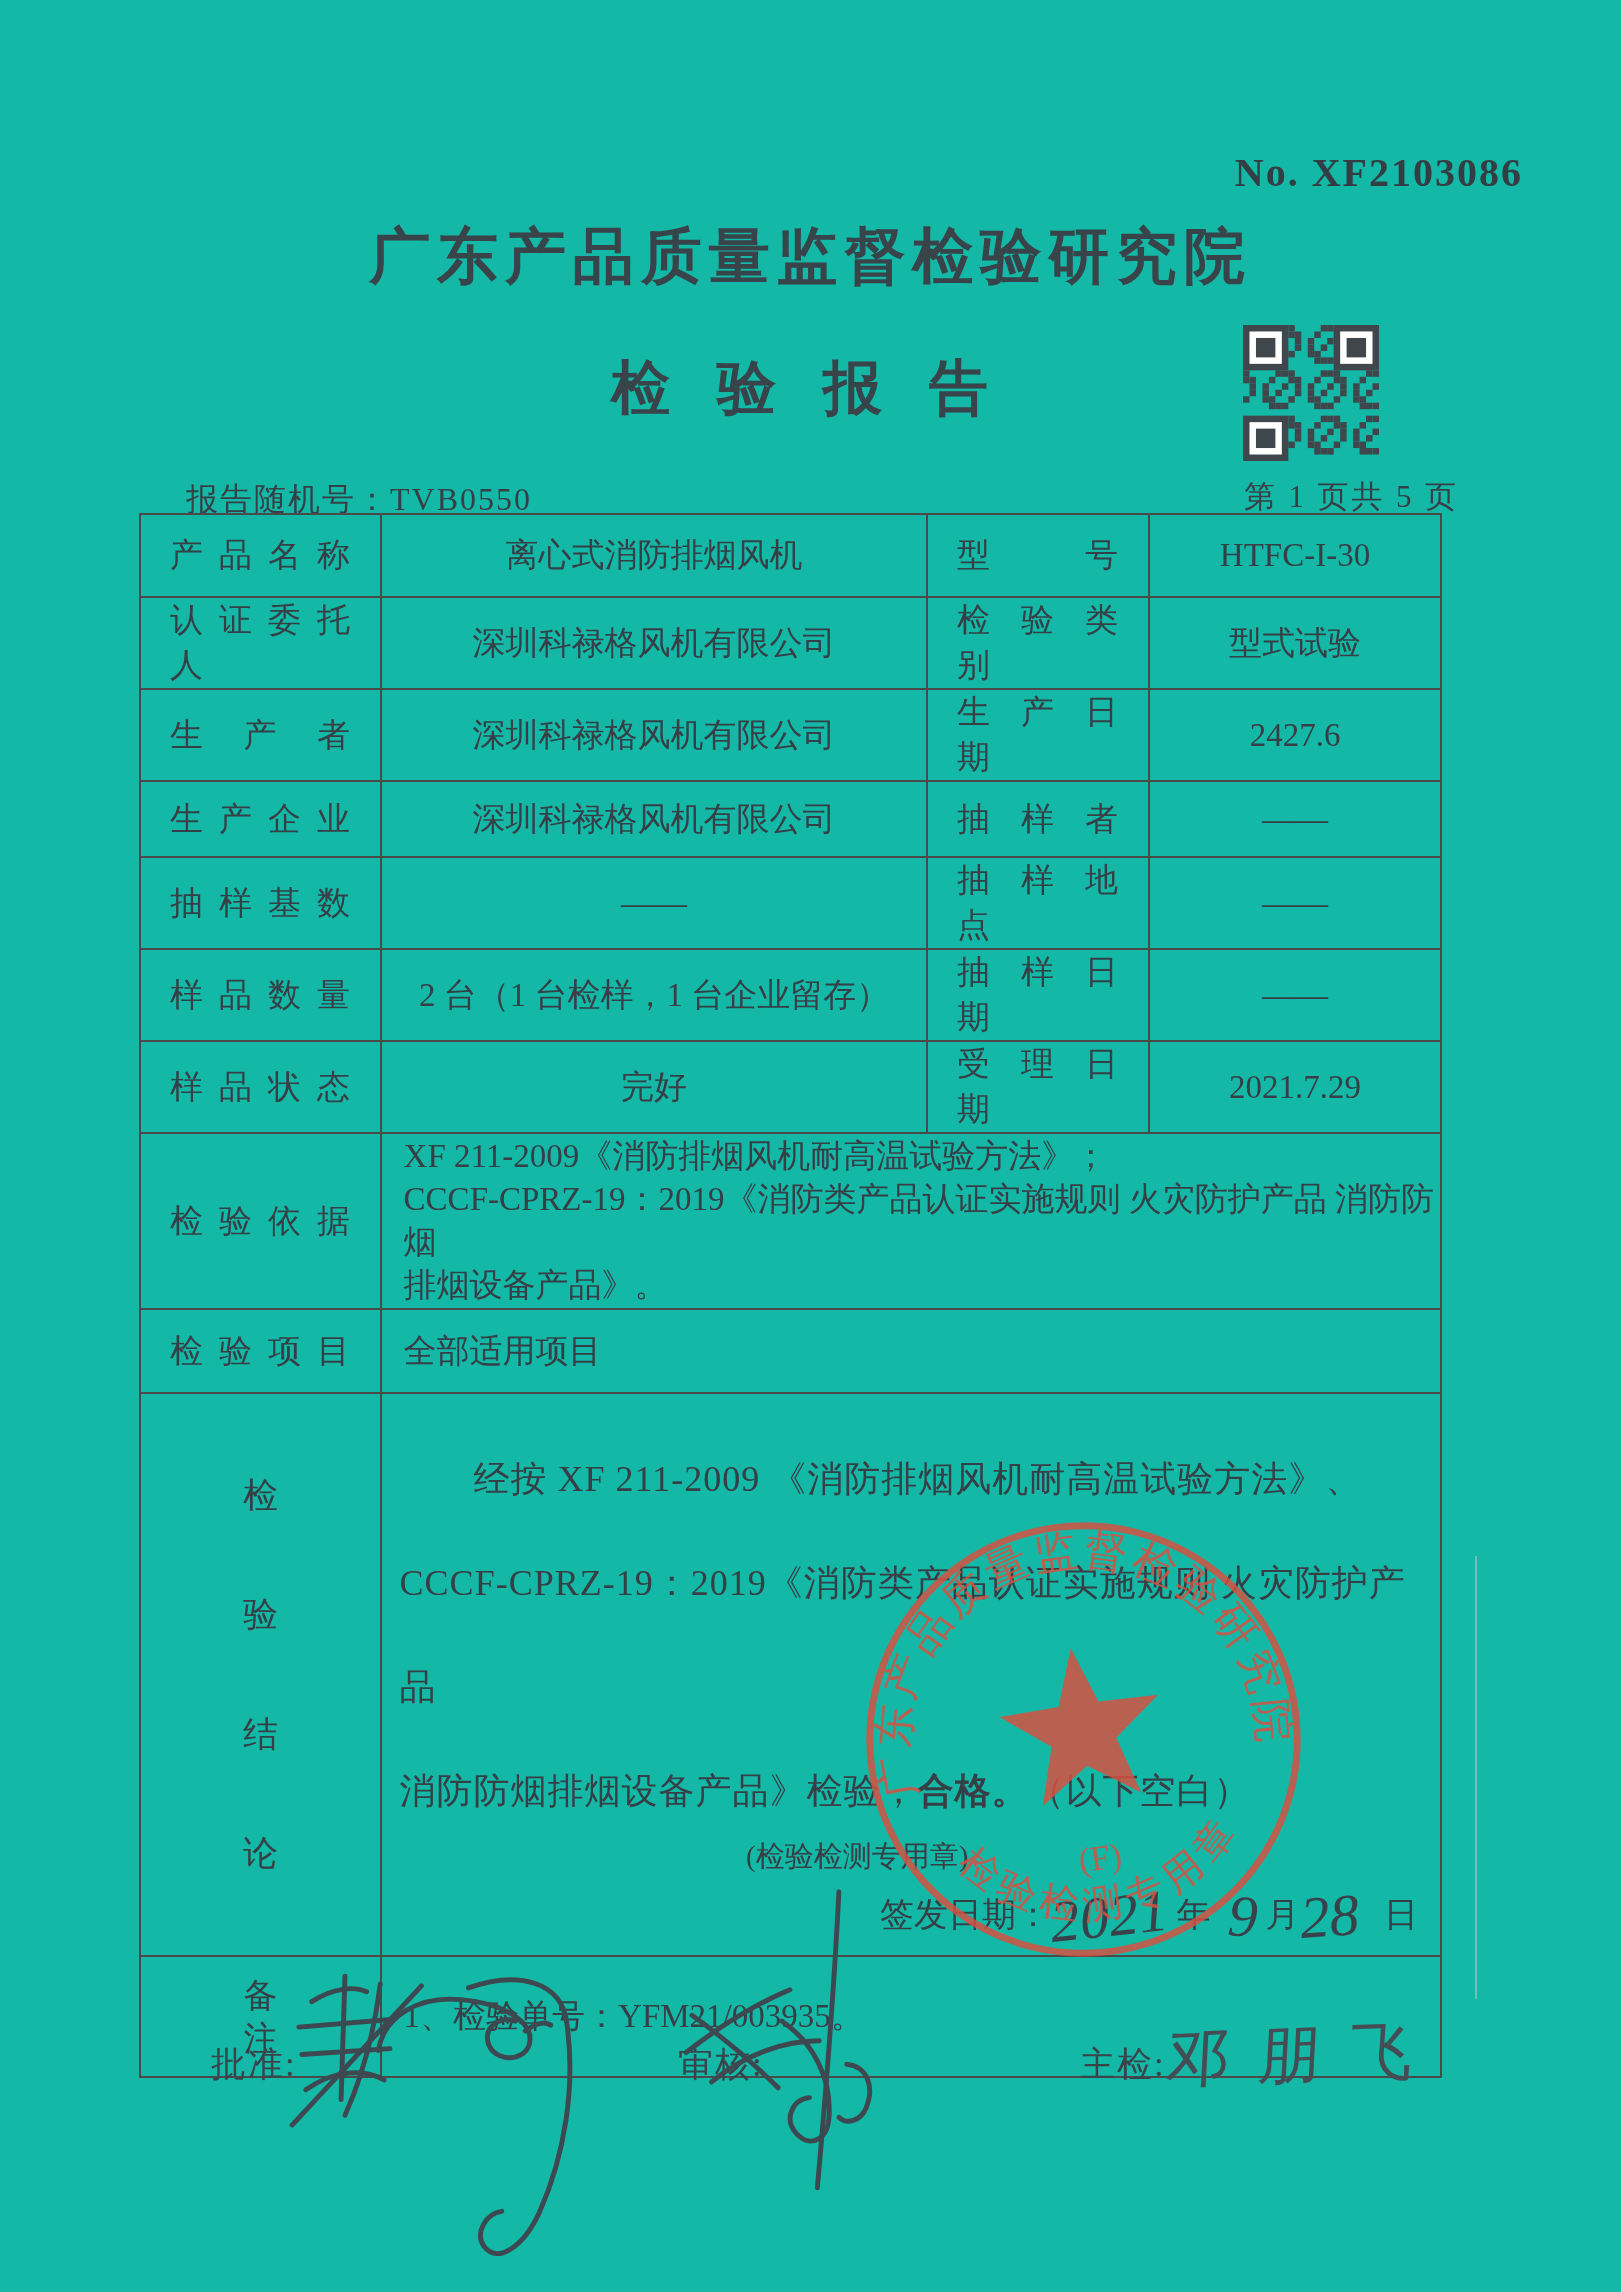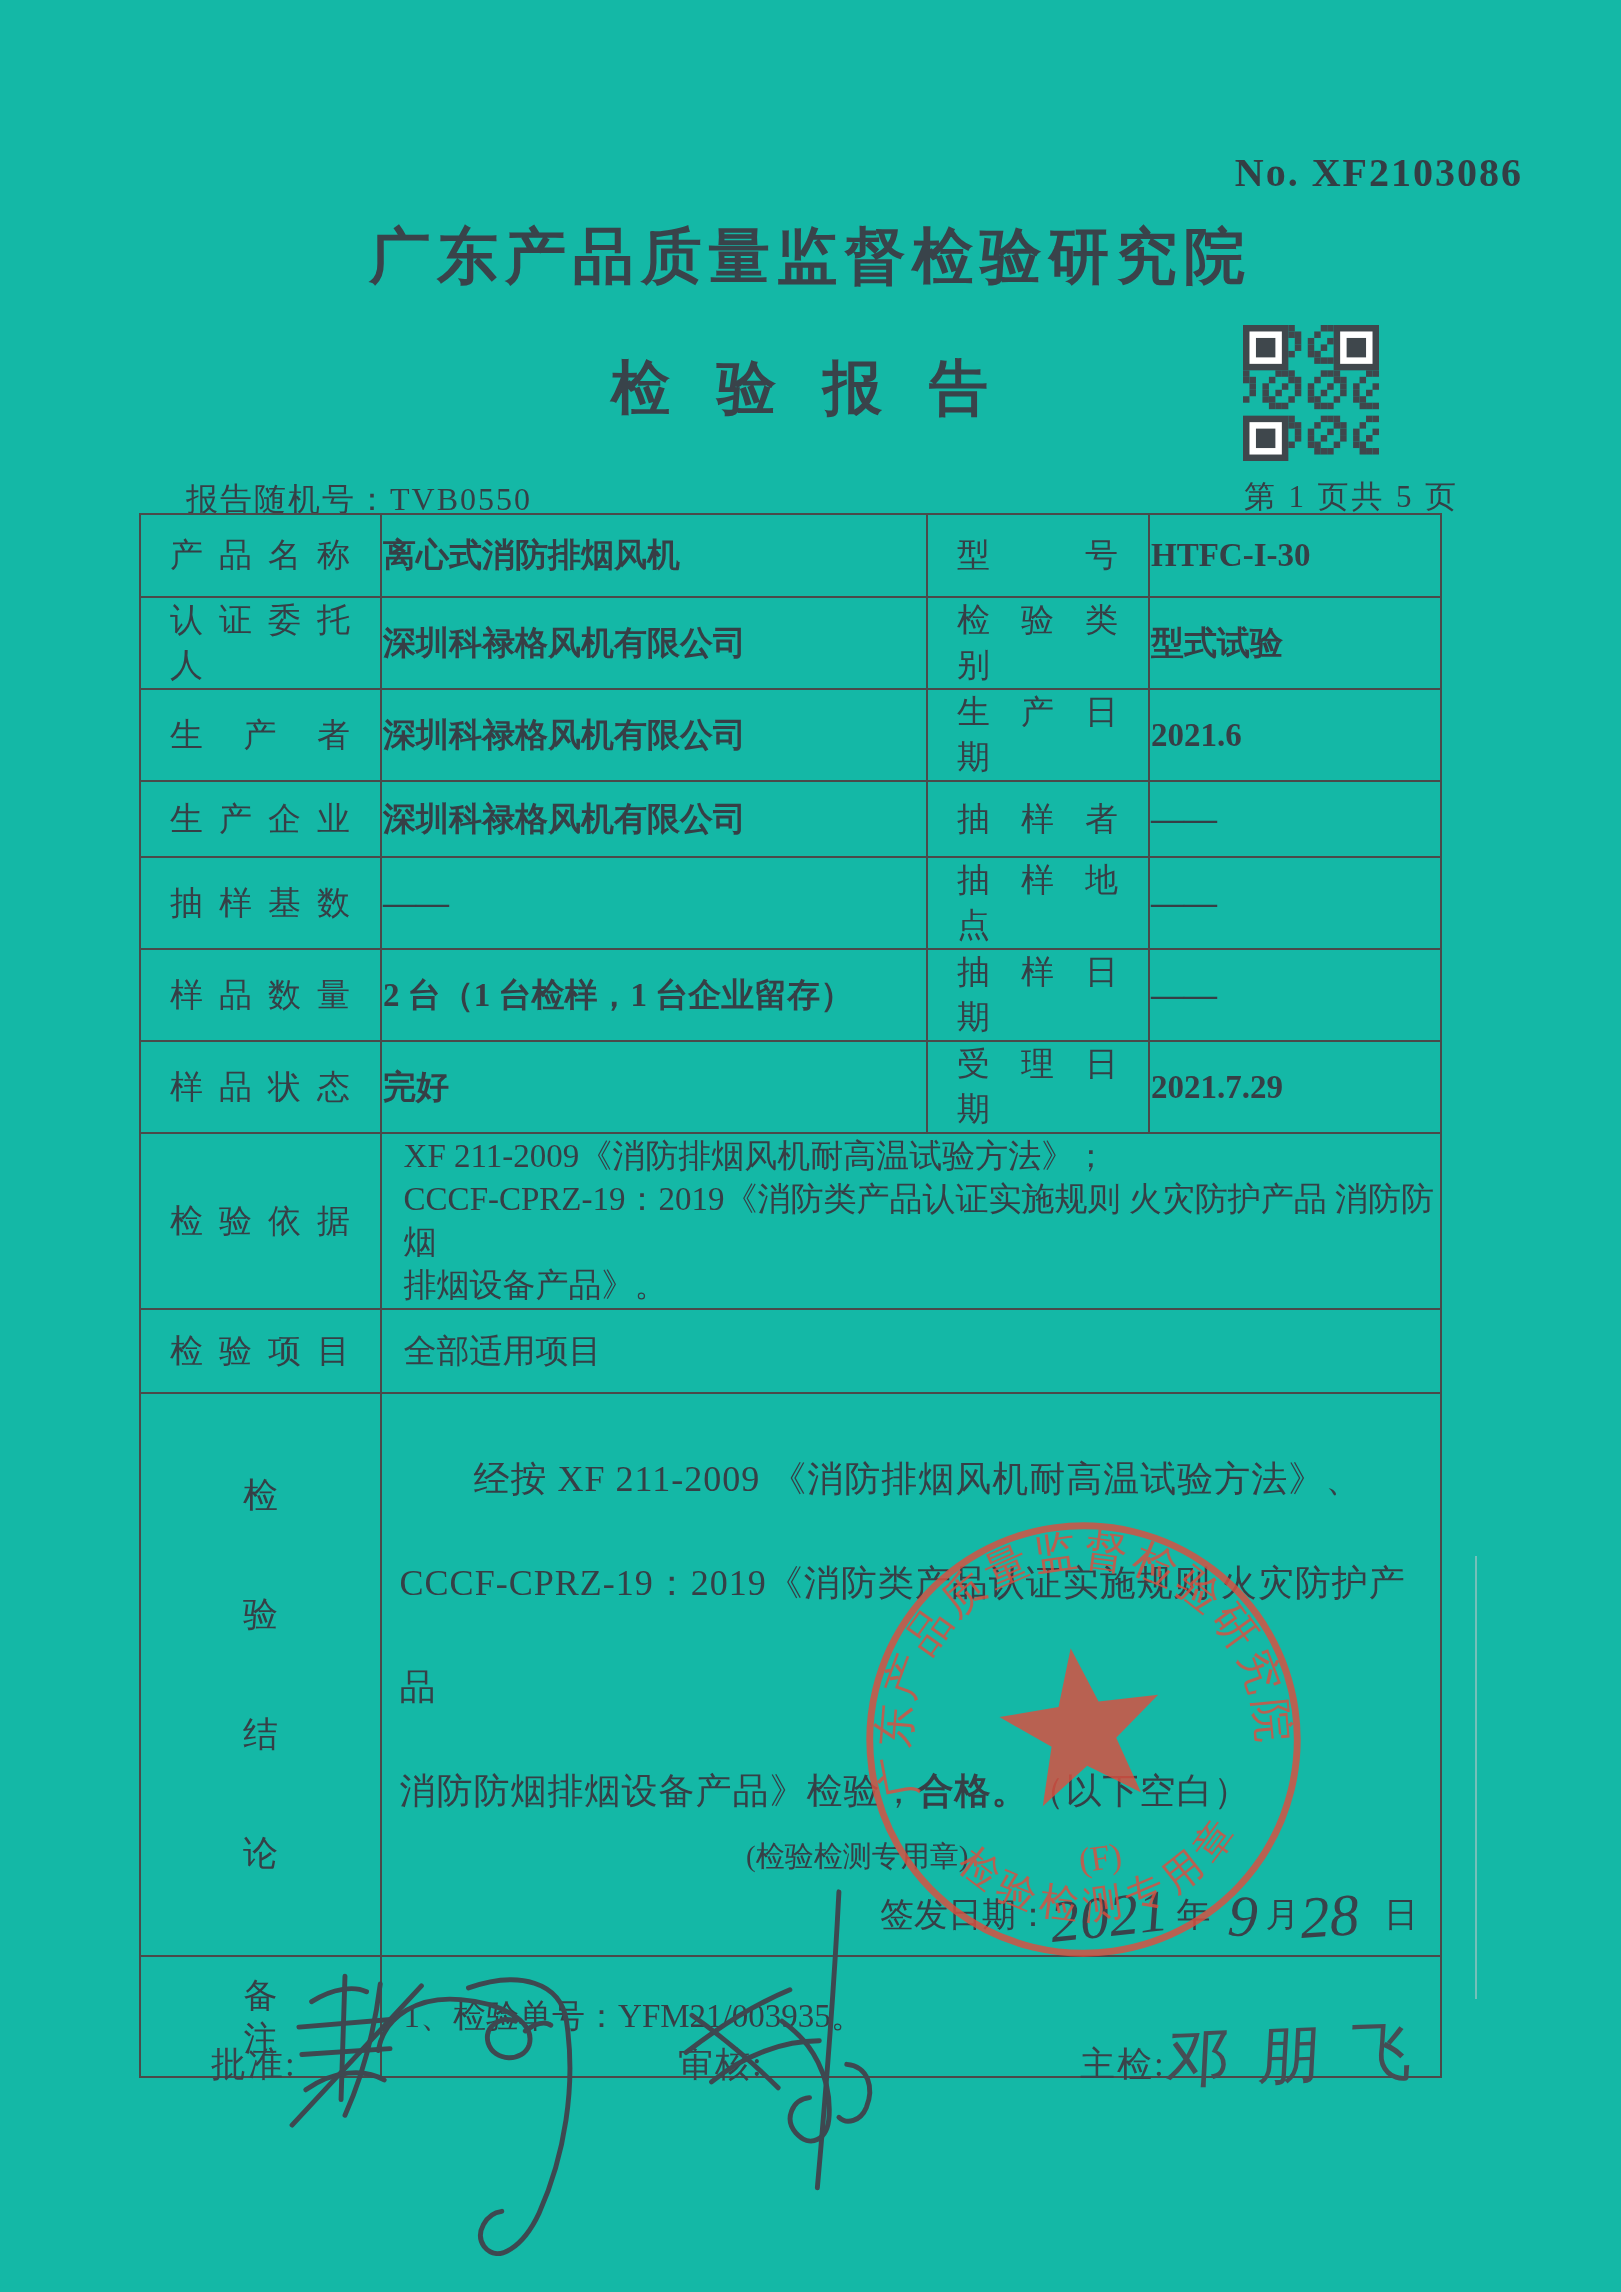--- a/index.html
+++ b/index.html
@@ -40,21 +40,21 @@
     vertical-align:middle;
     overflow:hidden;
   }
   td.lbl{
     padding:0 29px;
     text-align:justify;
     text-align-last:justify;
     letter-spacing:1px;
     margin-left:31px;
   }
-  td.val{text-align:left;font-weight:bold;}
+  td.val{text-align:center;}
   td.val-left{text-align:left;padding-left:21.6px;margin-left:47px;}
   .basis-lines div{line-height:43px;}
   td.concl-lbl{padding:0;}
   .vlabel{
     display:flex;flex-direction:column;justify-content:space-evenly;align-items:center;
     height:549px;font-size:35px;
   }
   .remark-lbl{display:flex;flex-direction:column;align-items:center;justify-content:center;line-height:43px;font-size:34px;}
   td.concl-cell{position:relative;padding:0;}
   .concl-lines{position:absolute;left:17.6px;right:11.8px;top:33px;font-size:36px;line-height:104px;letter-spacing:1px;}
@@ -240,21 +240,21 @@
     <tr style="height:76px">
       <td class="lbl">认 证 委 托 人</td>
       <td class="val">深圳科禄格风机有限公司</td>
       <td class="lbl">检 验 类 别</td>
       <td class="val">型式试验</td>
     </tr>
     <tr style="height:76px">
       <td class="lbl">生 产 者</td>
       <td class="val">深圳科禄格风机有限公司</td>
       <td class="lbl">生 产 日 期</td>
-      <td class="val">2021.6</td>
+      <td class="val">2427.6</td>
     </tr>
     <tr style="height:76px">
       <td class="lbl">生 产 企 业</td>
       <td class="val">深圳科禄格风机有限公司</td>
       <td class="lbl">抽 样 者</td>
       <td class="val">——</td>
     </tr>
     <tr style="height:76px">
       <td class="lbl">抽 样 基 数</td>
       <td class="val">——</td>

